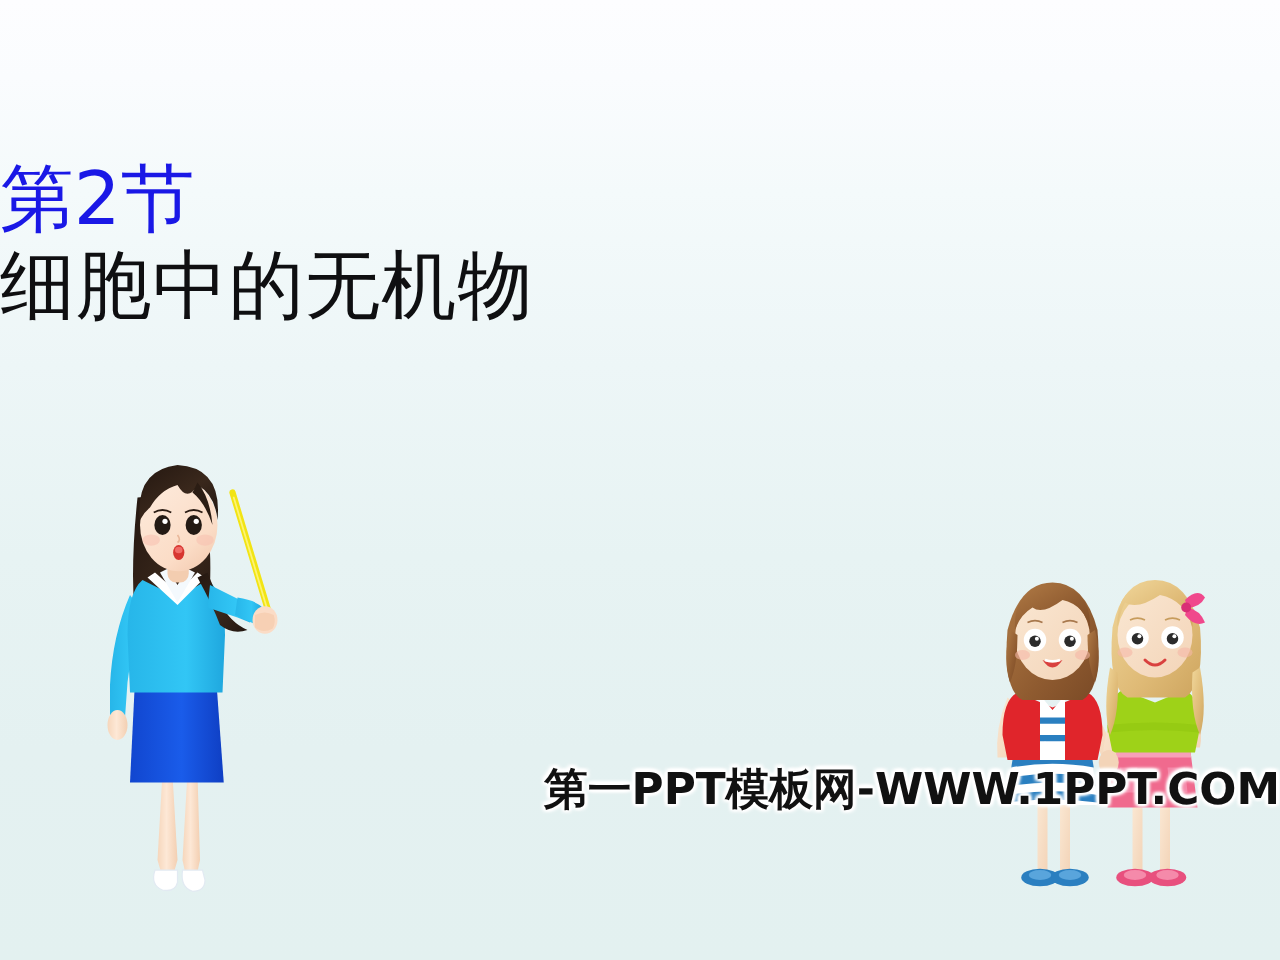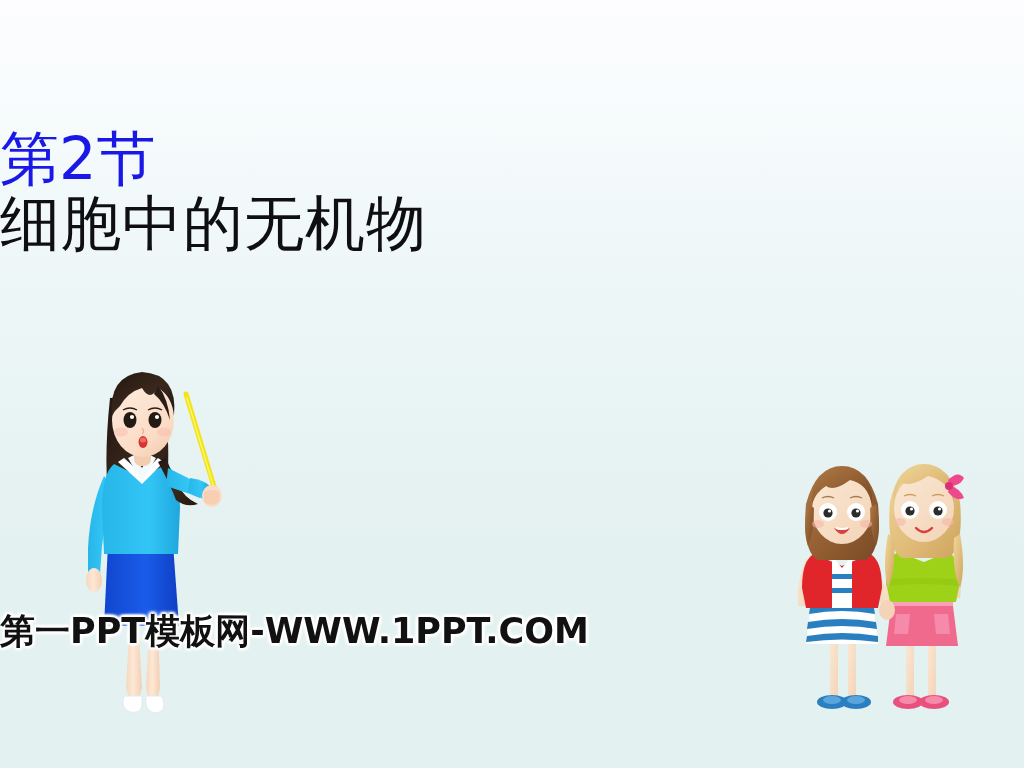--- a/index.html
+++ b/index.html
@@ -40,32 +40,32 @@
     line-height: 1.05;
     color: #1a18e6;
     letter-spacing: 0px;
     font-weight: 400;
   }
   .title-main {
     font-family: "DejaVu Sans", "Liberation Sans", sans-serif;
     font-size: 60px;
     line-height: 1.12;
     color: #0f0f11;
-    margin-top: 0;
+    margin-top: 6px;
     letter-spacing: 1px;
     font-weight: 400;
   }
 
   
   .watermark {
     position: absolute;
     left: 0;
     top: 608px;
     width: 1024px;
-    text-align: left;
+    text-align: right;
     font-family: "DejaVu Sans", "Liberation Sans", sans-serif;
     font-size: 35px;
     font-weight: bold;
     color: #111111;
     letter-spacing: 0px;
     white-space: nowrap;
     text-shadow:
       2px 0 2px #ffffff, -2px 0 2px #ffffff,
       0 2px 2px #ffffff, 0 -2px 2px #ffffff,
       2px 2px 3px #ffffff, -2px -2px 3px #ffffff,

